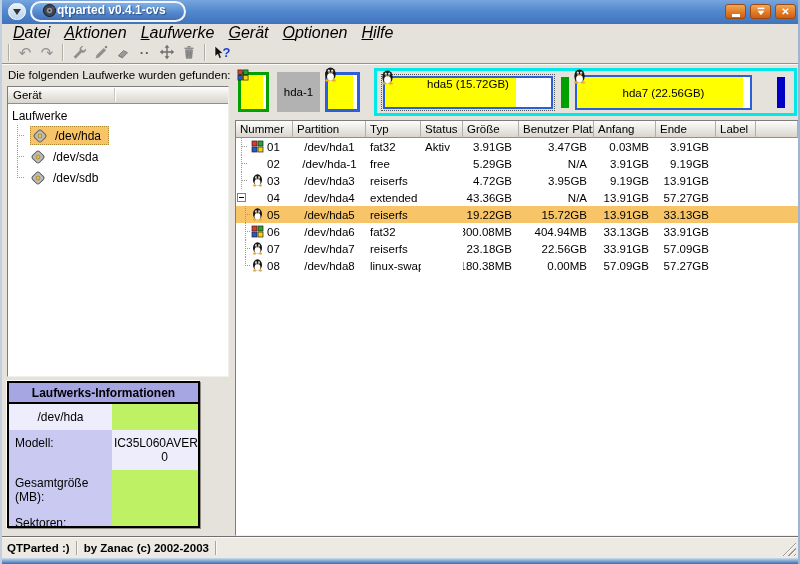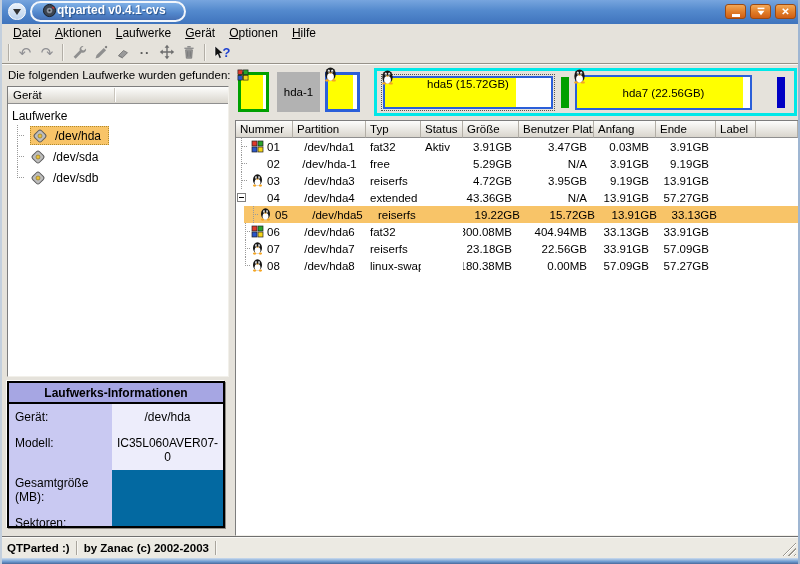--- a/index.html
+++ b/index.html
@@ -19,21 +19,21 @@
               display:flex;align-items:flex-start;padding:0 18px 0 10px;}
   .title-pill .app-ttl{color:#fff;font-weight:bold;font-size:12px;text-shadow:1px 1px 1px #2a5188;}
   .winbtns{position:absolute;right:8px;top:4px;display:flex;gap:4px;}
   .wbtn{width:21px;height:15px;border-radius:3px;border:1px solid #9c4a12;
         background:linear-gradient(#f2a856 0%,#e07c28 55%,#cf5e14 100%);
         display:flex;align-items:center;justify-content:center;color:#fff;cursor:default;}
   .wbtn .minbar{width:8px;height:3px;background:#fff;margin-top:7px;}
   .wbtn.close{font-size:10px;font-weight:bold;line-height:1;}
   
   .menubar{position:absolute;left:0;top:24px;width:100%;height:17px;background:#e5e2db;
-           display:flex;align-items:center;padding-left:4px;font-size:12px;}
+           display:flex;align-items:center;padding-left:4px;font-size:16px;font-style:italic;}
   .menu-item{padding:1px 7px;cursor:default;}
   .menu-item u{text-underline-offset:1px;}
   
   .toolbar{position:absolute;left:0;top:41px;width:100%;height:23px;background:#e5e2db;
            border-bottom:1px solid #979289;box-shadow:0 1px 0 #fbfaf7;
            display:flex;align-items:center;padding-left:2px;}
   .tb-sep{width:2px;height:17px;border-left:1px solid #b2aea6;border-right:1px solid #f6f4ef;margin:0 4px;}
   .tb-btn{width:22px;height:20px;display:flex;align-items:center;justify-content:center;cursor:default;}
   .tb-glyph{color:#8f8f93;font-size:15px;line-height:1;}
   .tb-dots{color:#5a5a5a;font-size:13px;font-weight:bold;letter-spacing:1px;}
@@ -49,21 +49,21 @@
   .tree-root{padding:2px 0 2px 4px;font-size:12px;}
   .tree-item{position:relative;height:21px;display:flex;align-items:center;padding-left:22px;font-size:12px;}
   .tree-item .branch-v{position:absolute;left:9px;top:0;bottom:0;border-left:1px dotted #9a9a9a;}
   .tree-item.last .branch-v{bottom:auto;height:11px;}
   .tree-item .branch-h{position:absolute;left:9px;top:10px;width:7px;border-top:1px dotted #9a9a9a;}
   .disk-ico{width:16px;height:16px;margin-right:3px;flex:0 0 auto;}
   .tree-label{padding:1px 4px;}
   .tree-item.selected .sel-wrap{background:var(--selection);border:1px dotted #b08a2e;display:flex;align-items:center;padding:0 3px 0 1px;height:19px;}
   .sel-wrap{display:flex;align-items:center;}
   
-  .info{position:absolute;left:5px;top:381px;width:218px;height:147px;background:#0369a1;
+  .info{position:absolute;left:5px;top:381px;width:193px;height:147px;background:#bef264;
         border:2px solid #000;box-shadow:-1px -1px 0 #fbfaf7,1px 1px 0 #8f8b84;overflow:hidden;font-size:12px;}
   .info-title{height:21px;background:#a6a6e3;border-bottom:2px solid #000;
               display:flex;align-items:center;justify-content:center;font-weight:bold;}
   .info-row{display:grid;grid-template-columns:103px 1fr;}
   .info-label{background:#c9c9f2;padding:6px 4px 6px 6px;}
   .info-value{background:#ededfb;padding:6px 2px;text-align:center;}
   
   .parts{position:absolute;left:233px;top:66px;width:564px;height:53px;}
   .pbox{position:absolute;top:6px;height:40px;}
   .p-hda1{left:3px;width:31px;border:3px solid #00a000;background:linear-gradient(to right,#ffff00 0 88%,#fff 88%);}
@@ -81,21 +81,21 @@
   .corner-ico{position:absolute;left:-4px;top:-8px;width:13px;height:15px;}
   .corner-ico.win{top:-6px;width:12px;height:12px;}
   .p-label{font-size:11.5px;}
   
   .table{position:absolute;left:233px;top:120px;width:564px;height:416px;background:#fff;
          border-top:1px solid #7d7d7d;border-left:1px solid #7d7d7d;border-right:1px solid #f2f0ea;border-bottom:1px solid #f2f0ea;overflow:hidden;}
   .thead,.tr{display:grid;grid-template-columns:57px 73px 55px 42px 56px 75px 62px 60px 40px 1fr;}
   .th{height:17px;background:linear-gradient(#fdfdfc,#d9d5cd);border-right:1px solid #b3afa7;border-bottom:1px solid #8f8f8f;
       display:flex;align-items:center;padding-left:4px;font-size:11.5px;overflow:hidden;white-space:nowrap;}
   .tr{height:17px;font-size:11.5px;}
-  .tr.selected{background:var(--selection);margin-left:8px;}
+  .tr.selected{background:var(--selection);}
   .td{display:flex;align-items:center;overflow:hidden;white-space:nowrap;}
   .td.center{justify-content:center;}
   .td.left{padding-left:4px;}
   .td.right{justify-content:flex-end;padding-right:7px;}
   .c0{position:relative;}
   .c0 .vline{position:absolute;left:5px;top:0;bottom:0;border-left:1px dotted #9a9a9a;}
   .c0 .vline.child{left:9px;}
   .c0 .vline.half{bottom:auto;height:9px;}
   .c0 .hdash{position:absolute;left:5px;top:8px;width:6px;border-top:1px dotted #9a9a9a;}
   .c0 .hdash.child{left:9px;width:5px;}
@@ -296,21 +296,20 @@
             </svg>
           <span class="tree-label">/dev/sdb</span>
         </span>
       </div>
     </div>
   </div>
 
   <div class="info">
     <div class="info-title">Laufwerks-Informationen</div>
     <div class="info-row">
-      <div class="info-label">Gerät:</div>
       <div class="info-value">/dev/hda</div>
     </div>
     <div class="info-row">
       <div class="info-label">Modell:</div>
       <div class="info-value">IC35L060AVER07-0</div>
     </div>
     <div class="info-row">
       <div class="info-label">Gesamtgröße (MB):</div>
     </div>
     <div class="info-row">

